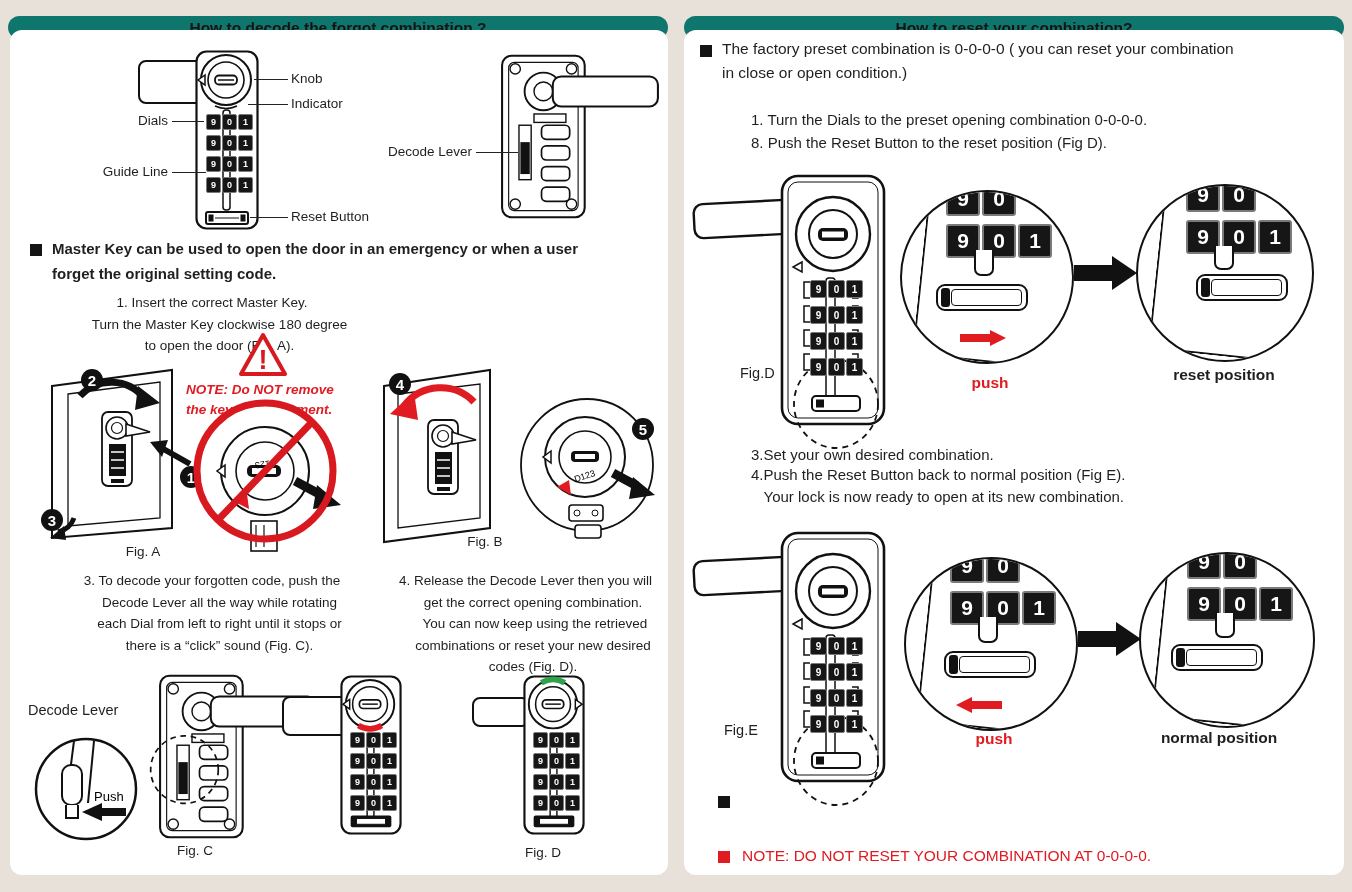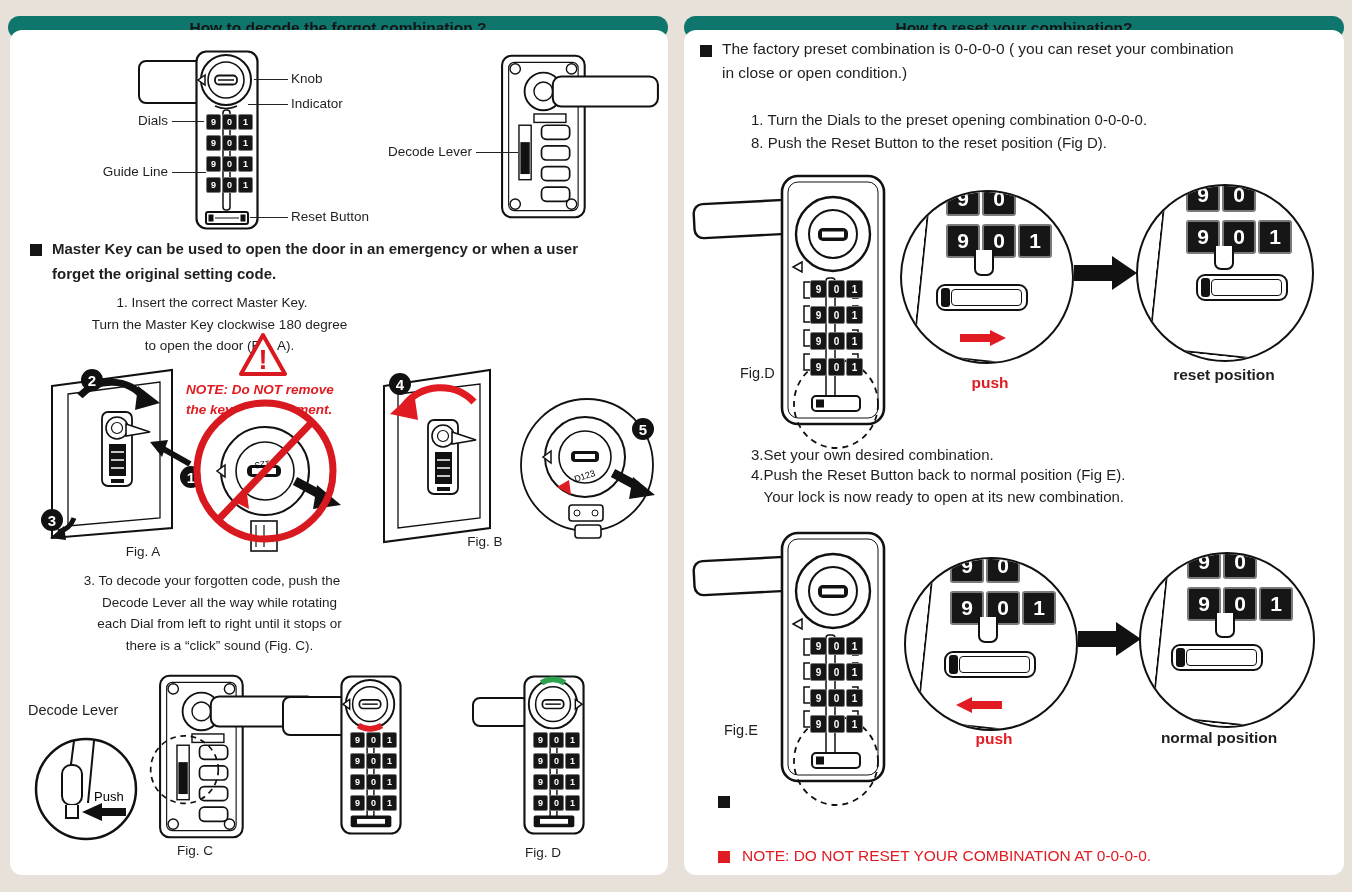--- a/index.html
+++ b/index.html
@@ -241,20 +241,25 @@
     <rect class="fw" x="54" y="120" width="34" height="16" rx="3" stroke-width="1.6"></rect>
     <rect class="fw" x="60" y="140" width="26" height="13" rx="3" stroke-width="1.6"></rect>
     <circle class="fw" cx="62" cy="128" r="3" stroke-width="1"></circle>
     <circle class="fw" cx="80" cy="128" r="3" stroke-width="1"></circle>
   </svg>
 
   <div class="txt sz13" style="left:42px;top:540px;width:320px;">3. To decode your forgotten code, push the
     Decode Lever all the way while rotating
     each Dial from left to right until it stops or
     there is a “click” sound (Fig. C).</div>
+  <div class="txt sz13" style="left:373px;top:540px;width:285px;">4. Release the Decode Lever then you will
+    get the correct opening combination.
+     You can now keep using the retrieved
+    combinations or reset your new desired
+    codes (Fig. D).</div>
 
   <div class="lbl" style="left:18px;top:672px;font-size:14.5px;">Decode Lever</div>
   <svg style="left:22px;top:695px;" width="112" height="124" viewBox="0 0 112 124">
     <circle class="fw" cx="54" cy="64" r="50" stroke-width="2.5"></circle>
     <line class="ln" x1="42" y1="16" x2="34" y2="78" stroke-width="2"></line>
     <line class="ln" x1="62" y1="16" x2="56" y2="78" stroke-width="2"></line>
     <rect class="fw" x="30" y="40" width="20" height="40" rx="9" stroke-width="2"></rect>
     <path class="fw" d="M34,80 L34,93 L46,93 L46,80" stroke-width="2"></path>
     <text x="62" y="76" font-size="13">Push</text>
     <line class="ln" x1="94" y1="87" x2="66" y2="87" stroke-width="8"></line>

